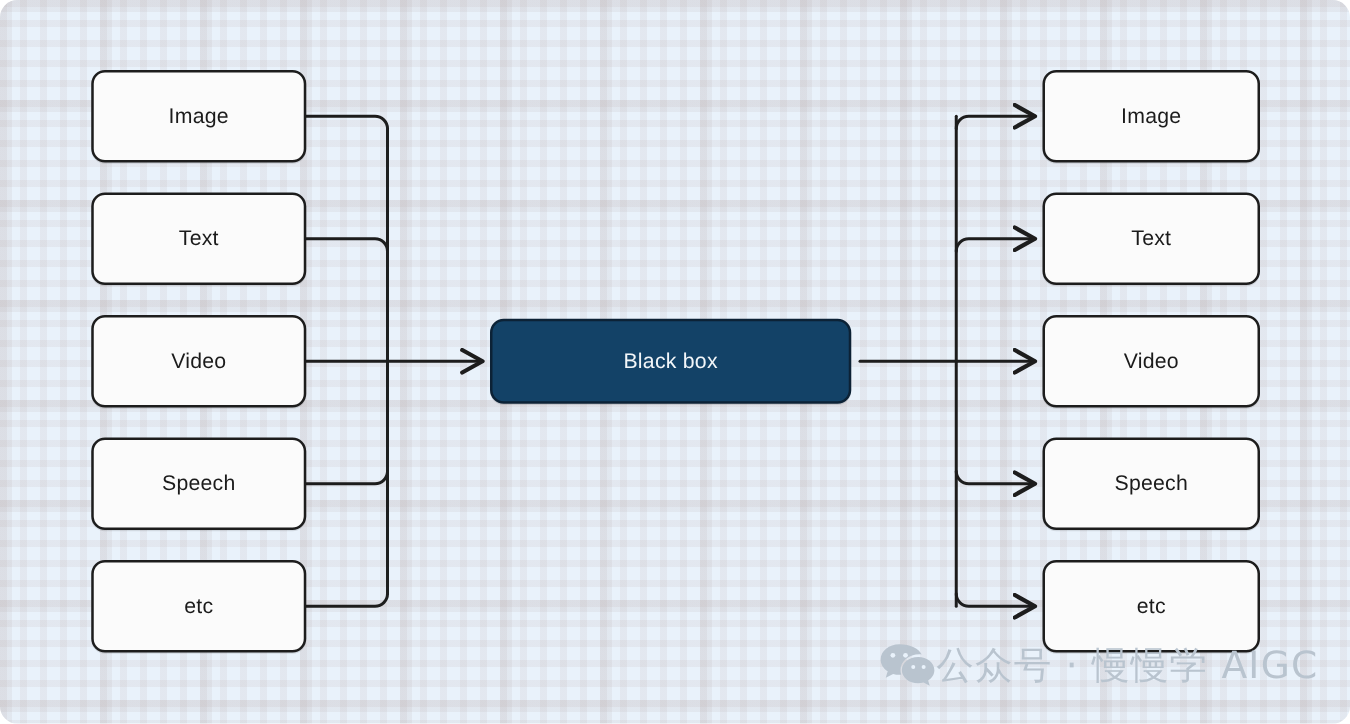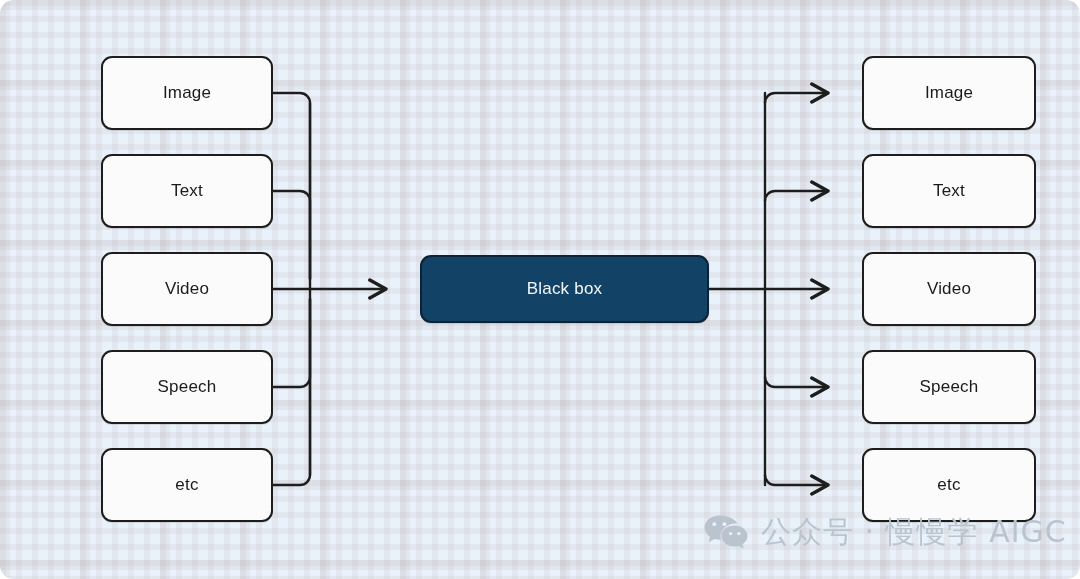--- a/index.html
+++ b/index.html
@@ -43,32 +43,31 @@
   .node{
     position:absolute;
     box-sizing:border-box;
     background:#fbfbfb;
     border:2.4px solid #1d1d1d;
     border-radius:11px;
     display:flex;align-items:center;justify-content:center;
     font-size:17px;color:#1b1b1b;
     letter-spacing:.2px;
     box-shadow:0 1px 0 rgba(0,0,0,.10);
-    margin-left:28px;
   }
   .node.dark{
     background:#134267;
     border-color:#0c2236;
     color:#f2f6f9;
   }
 
   
   #watermark{
     position:absolute;left:703px;top:512px;
-    display:flex;align-items:center;gap:12px;
+    display:flex;align-items:center;
     color:#b9c4cf;
     font-size:30px;
     letter-spacing:1px;
     user-select:none;
   }
   #wm-icon{display:block;}
   #wm-text{white-space:nowrap;font-family:"DejaVu Sans","Liberation Sans",sans-serif;}
 </style>
 </head>
 <body>

